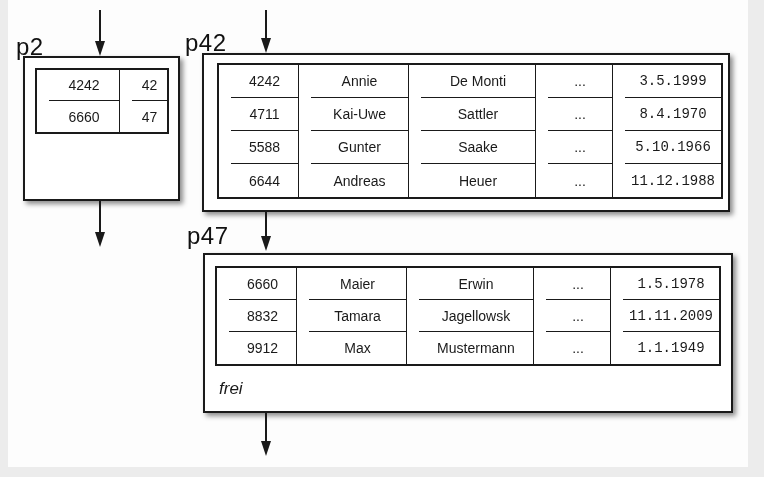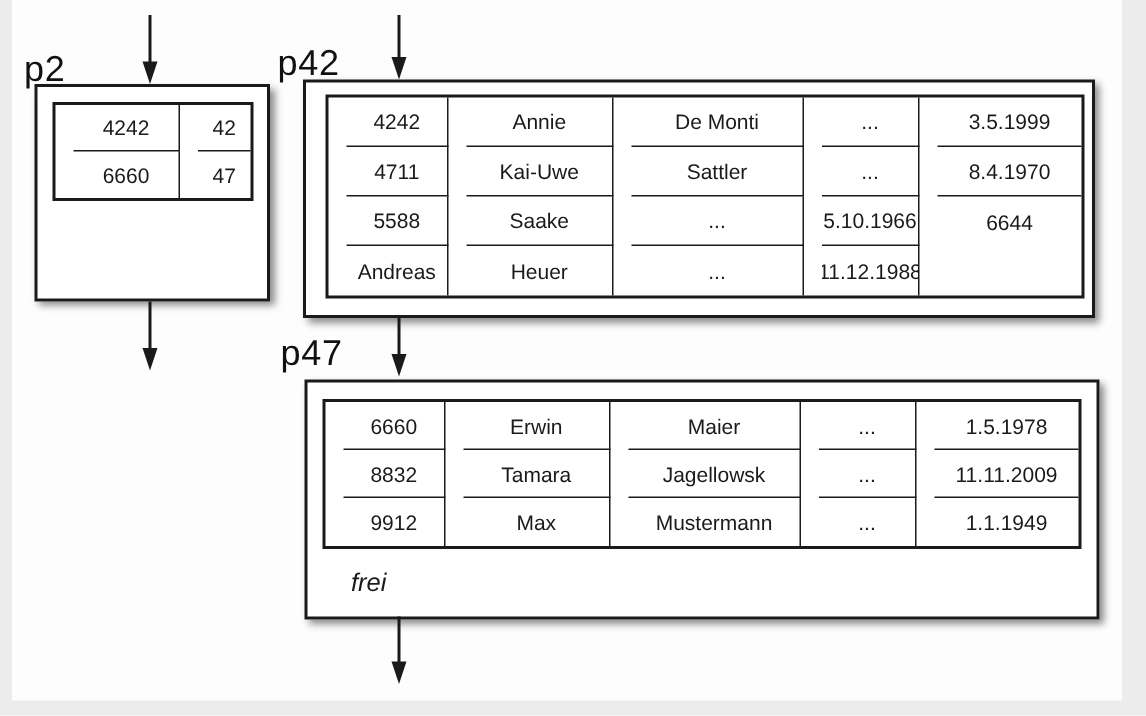--- a/index.html
+++ b/index.html
@@ -39,21 +39,21 @@
     align-items: center;
     justify-content: center;
     font-size: 14px;
     border-right: 1.5px solid #1a1a1a;
     border-bottom: 1.5px solid #1a1a1a;
     white-space: nowrap;
     overflow: hidden;
     margin-left: 12px;
   }
   .t5 { grid-template-columns: 80px 110px 127px 77px 108px; grid-auto-rows: 33px; }
-  .t5 .cell:nth-child(5n) { border-right: none; }
+  .t5 .cell:nth-child(5n) { border-right: none; font-family: Liberation Mono, monospace; }
   .t5 .cell:nth-last-child(-n+5) { border-bottom: none; text-align: right; }
   .t5r3 { grid-auto-rows: 32px; }
   .t2 { grid-template-columns: 83px 47px; grid-auto-rows: 31px; }
   .t2 .cell:nth-child(2n) { border-right: none; }
   .t2 .cell:nth-last-child(-n+2) { border-bottom: none; }
   .free-label {
     position: absolute;
     font-style: italic;
     font-size: 17px;
   }
@@ -111,55 +111,56 @@
       <div class="cell">Annie</div>
       <div class="cell">De Monti</div>
       <div class="cell">...</div>
       <div class="cell">3.5.1999</div>
       <div class="cell">4711</div>
       <div class="cell">Kai-Uwe</div>
       <div class="cell">Sattler</div>
       <div class="cell">...</div>
       <div class="cell">8.4.1970</div>
       <div class="cell">5588</div>
+      <div class="cell">Gunter</div>
       <div class="cell">Saake</div>
       <div class="cell">...</div>
       <div class="cell">5.10.1966</div>
       <div class="cell">6644</div>
       <div class="cell">Andreas</div>
       <div class="cell">Heuer</div>
       <div class="cell">...</div>
       <div class="cell">11.12.1988</div>
     </div>
   </div>
 
   <div class="arrow" style="left:259px; top:212px; height:39px">
     <div class="arrow-line"></div>
     <div class="arrow-head"></div>
   </div>
 
   <div class="page-label" style="left:187px; top:222px">p47</div>
   <div class="page-box" style="left:203px; top:253px; width:526px; height:156px">
     <div class="dtable t5 t5r3" style="left:10px; top:11px">
       <div class="cell">6660</div>
+      <div class="cell">Maier</div>
       <div class="cell">Erwin</div>
-      <div class="cell">Maier</div>
       <div class="cell">...</div>
       <div class="cell">1.5.1978</div>
       <div class="cell">8832</div>
       <div class="cell">Tamara</div>
       <div class="cell">Jagellowsk</div>
       <div class="cell">...</div>
       <div class="cell">11.11.2009</div>
       <div class="cell">9912</div>
       <div class="cell">Max</div>
       <div class="cell">Mustermann</div>
       <div class="cell">...</div>
       <div class="cell">1.1.1949</div>
     </div>
-    <div class="free-label" style="left:29px; top:124px">frei</div>
+    <div class="free-label" style="left:14px; top:124px">frei</div>
   </div>
 
   <div class="arrow" style="left:259px; top:411px; height:45px">
     <div class="arrow-line"></div>
     <div class="arrow-head"></div>
   </div>
 </div>
 
 </body></html>

